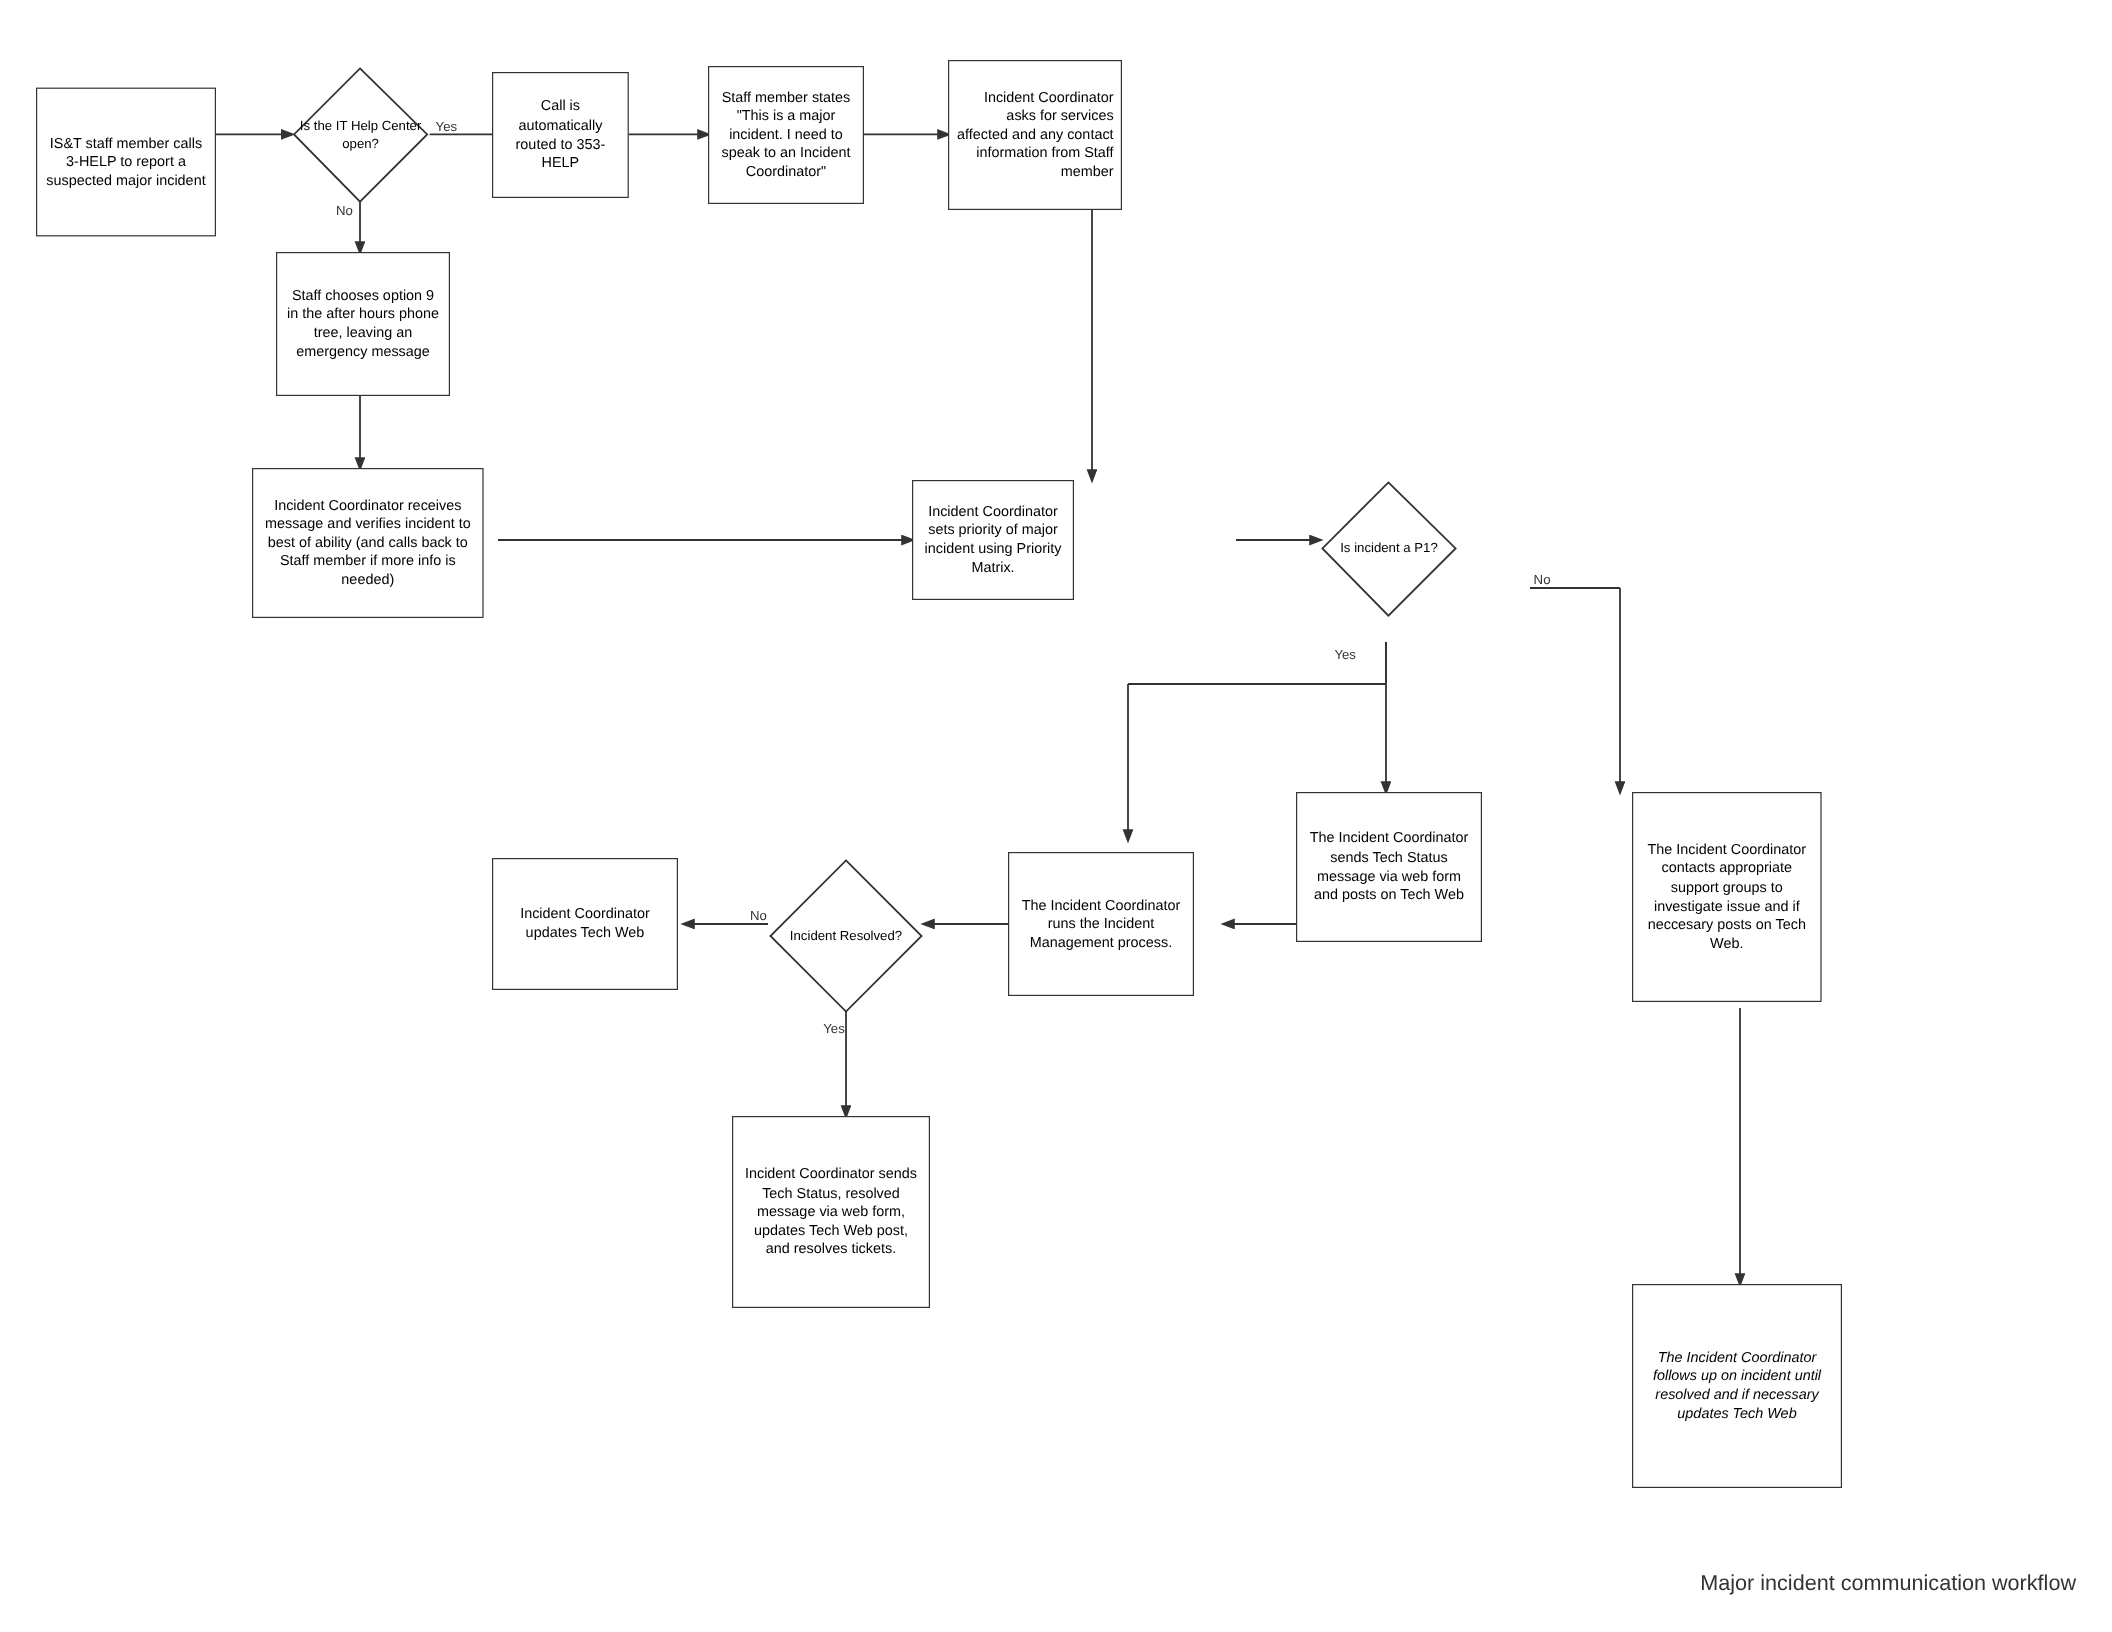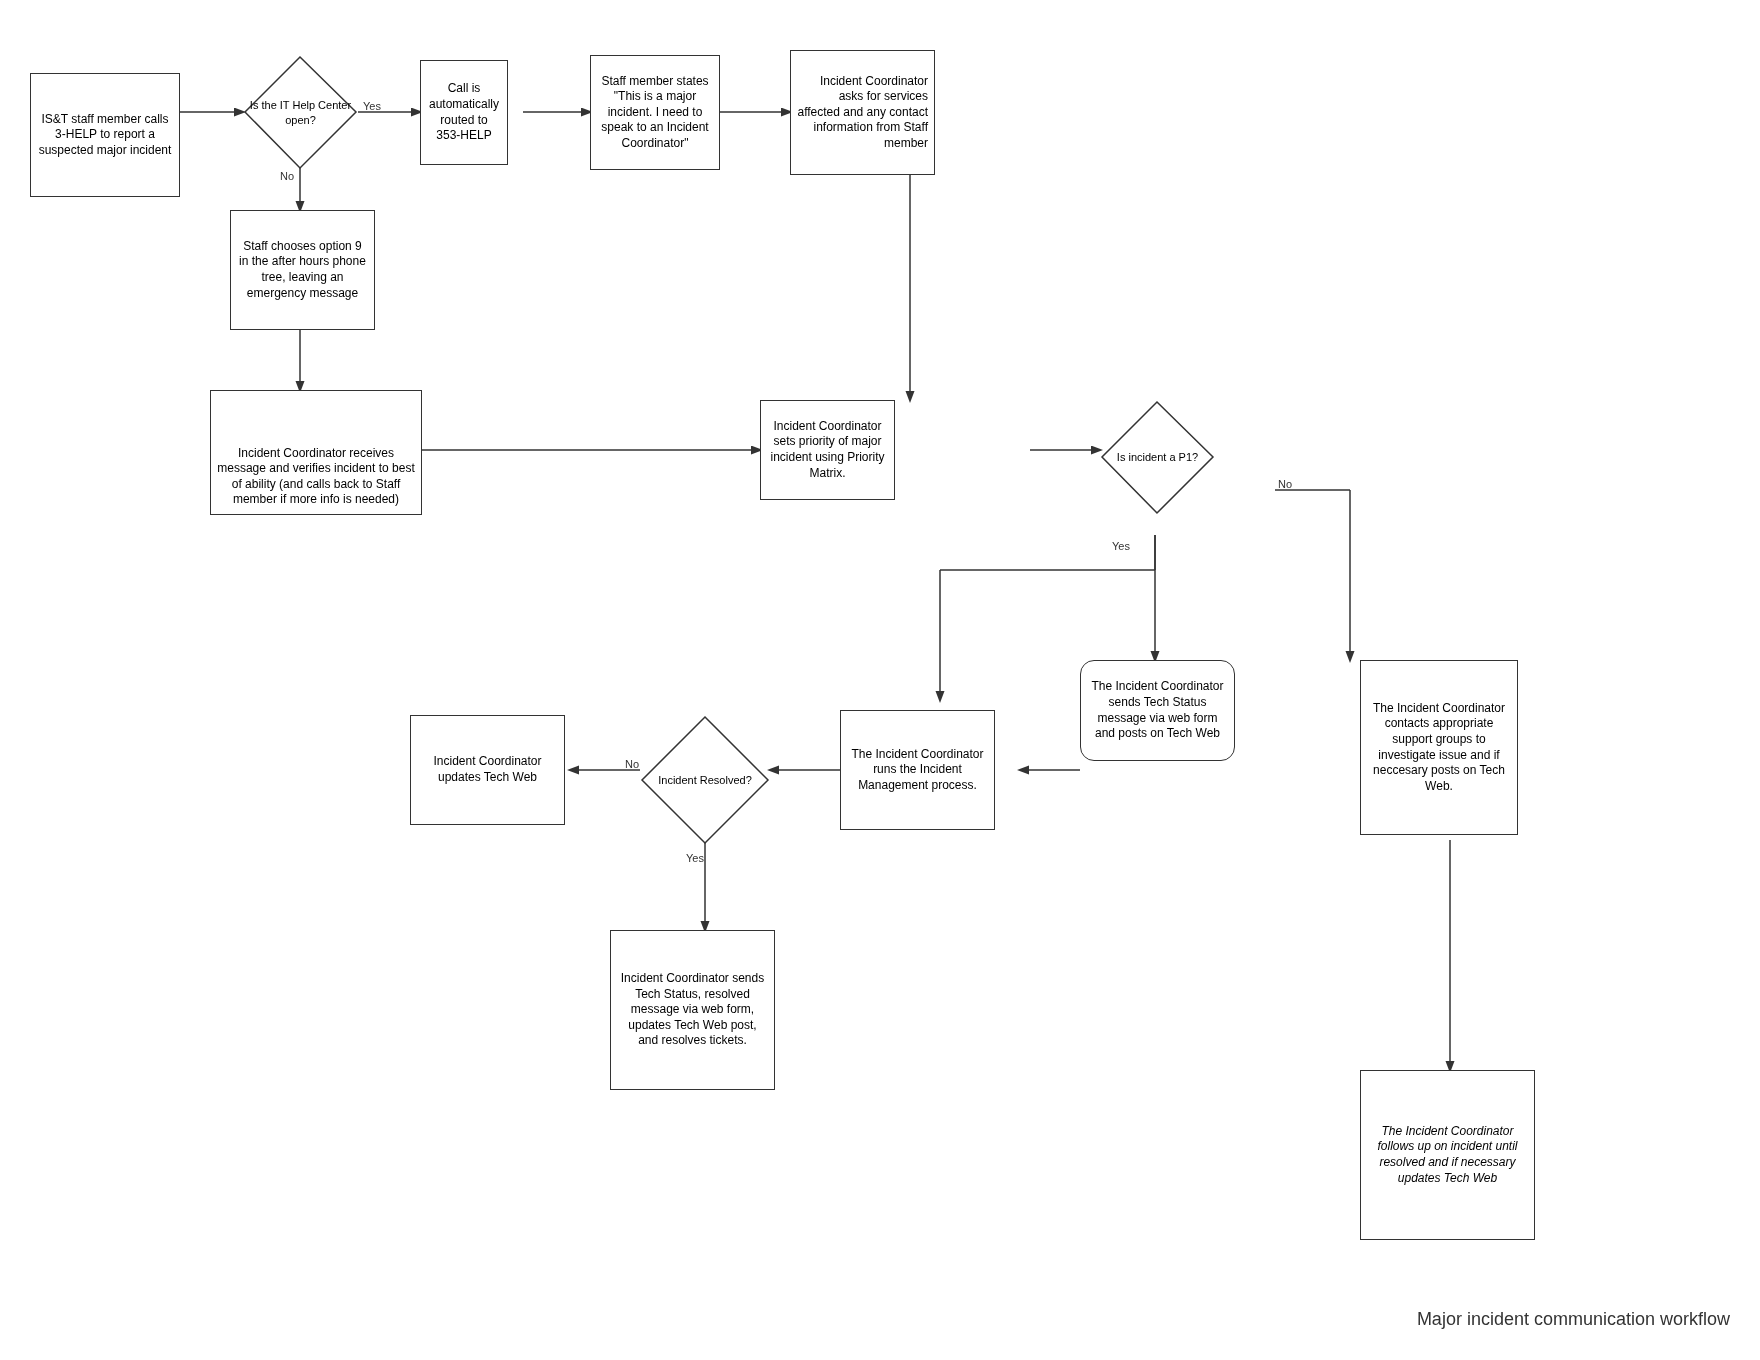--- a/index.html
+++ b/index.html
@@ -123,37 +123,37 @@
     <span>IS&amp;T staff member calls 3-HELP to report a suspected major incident</span>
   </div>
 
   <div class="diamond" style="left:243px; top:55px; width:115px; height:115px;">
     <svg width="115" height="115">
       <polygon points="57,2 113,57 57,113 2,57" fill="white" stroke="#333" stroke-width="1.5"></polygon>
     </svg>
     <div class="diamond-text" style="font-size:11px;">Is the IT Help Center open?</div>
   </div>
 
-  <div class="box" style="left:420px; top:60px; width:88px; height:105px;">
+  <div class="box" style="left:410px; top:60px; width:114px; height:105px;">
     <span>Call is automatically routed to 353-HELP</span>
   </div>
 
   <div class="box" style="left:590px; top:55px; width:130px; height:115px;">
     <span>Staff member states "This is a major incident. I need to speak to an Incident Coordinator"</span>
   </div>
 
   <div class="box" style="left:790px; top:50px; width:145px; height:125px;text-align:right;">
     <span>Incident Coordinator asks for services affected and any contact information from Staff member</span>
   </div>
 
   <div class="box" style="left:230px; top:210px; width:145px; height:120px;">
     <span>Staff chooses option 9 in the after hours phone tree, leaving an emergency message</span>
   </div>
 
-  <div class="box" style="left:210px; top:390px; width:212px; height:125px;align-items:flex-end;">
+  <div class="box" style="left:210px; top:390px; width:193px; height:125px;">
     <span>Incident Coordinator receives message and verifies incident to best of ability (and calls back to Staff member if more info is needed)</span>
   </div>
 
   <div class="box" style="left:760px; top:400px; width:135px; height:100px;">
     <span>Incident Coordinator sets priority of major incident using Priority Matrix.</span>
   </div>
 
   <div class="diamond" style="left:1100px; top:400px; width:115px; height:115px;">
     <svg width="115" height="115">
       <polygon points="57,2 113,57 57,113 2,57" fill="white" stroke="#333" stroke-width="1.5"></polygon>
@@ -169,21 +169,21 @@
     <svg width="130" height="130">
       <polygon points="65,2 128,65 65,128 2,65" fill="white" stroke="#333" stroke-width="1.5"></polygon>
     </svg>
     <div class="diamond-text" style="font-size:11px;">Incident Resolved?</div>
   </div>
 
   <div class="box" style="left:840px; top:710px; width:155px; height:120px;">
     <span>The Incident Coordinator runs the Incident Management process.</span>
   </div>
 
-  <div class="box" style="left:1080px; top:660px; width:155px; height:101px;border-radius:14px;">
+  <div class="box" style="left:1080px; top:660px; width:155px; height:125px;">
     <span>The Incident Coordinator sends Tech Status message via web form and posts on Tech Web</span>
   </div>
 
   <div class="box" style="left:1360px; top:660px; width:158px; height:175px;">
     <span>The Incident Coordinator contacts appropriate support groups to investigate issue and if neccesary posts on Tech Web.</span>
   </div>
 
   <div class="box" style="left:1360px; top:1070px; width:175px; height:170px;font-style:italic;">
     <span>The Incident Coordinator follows up on incident until resolved and if necessary updates Tech Web</span>
   </div>

